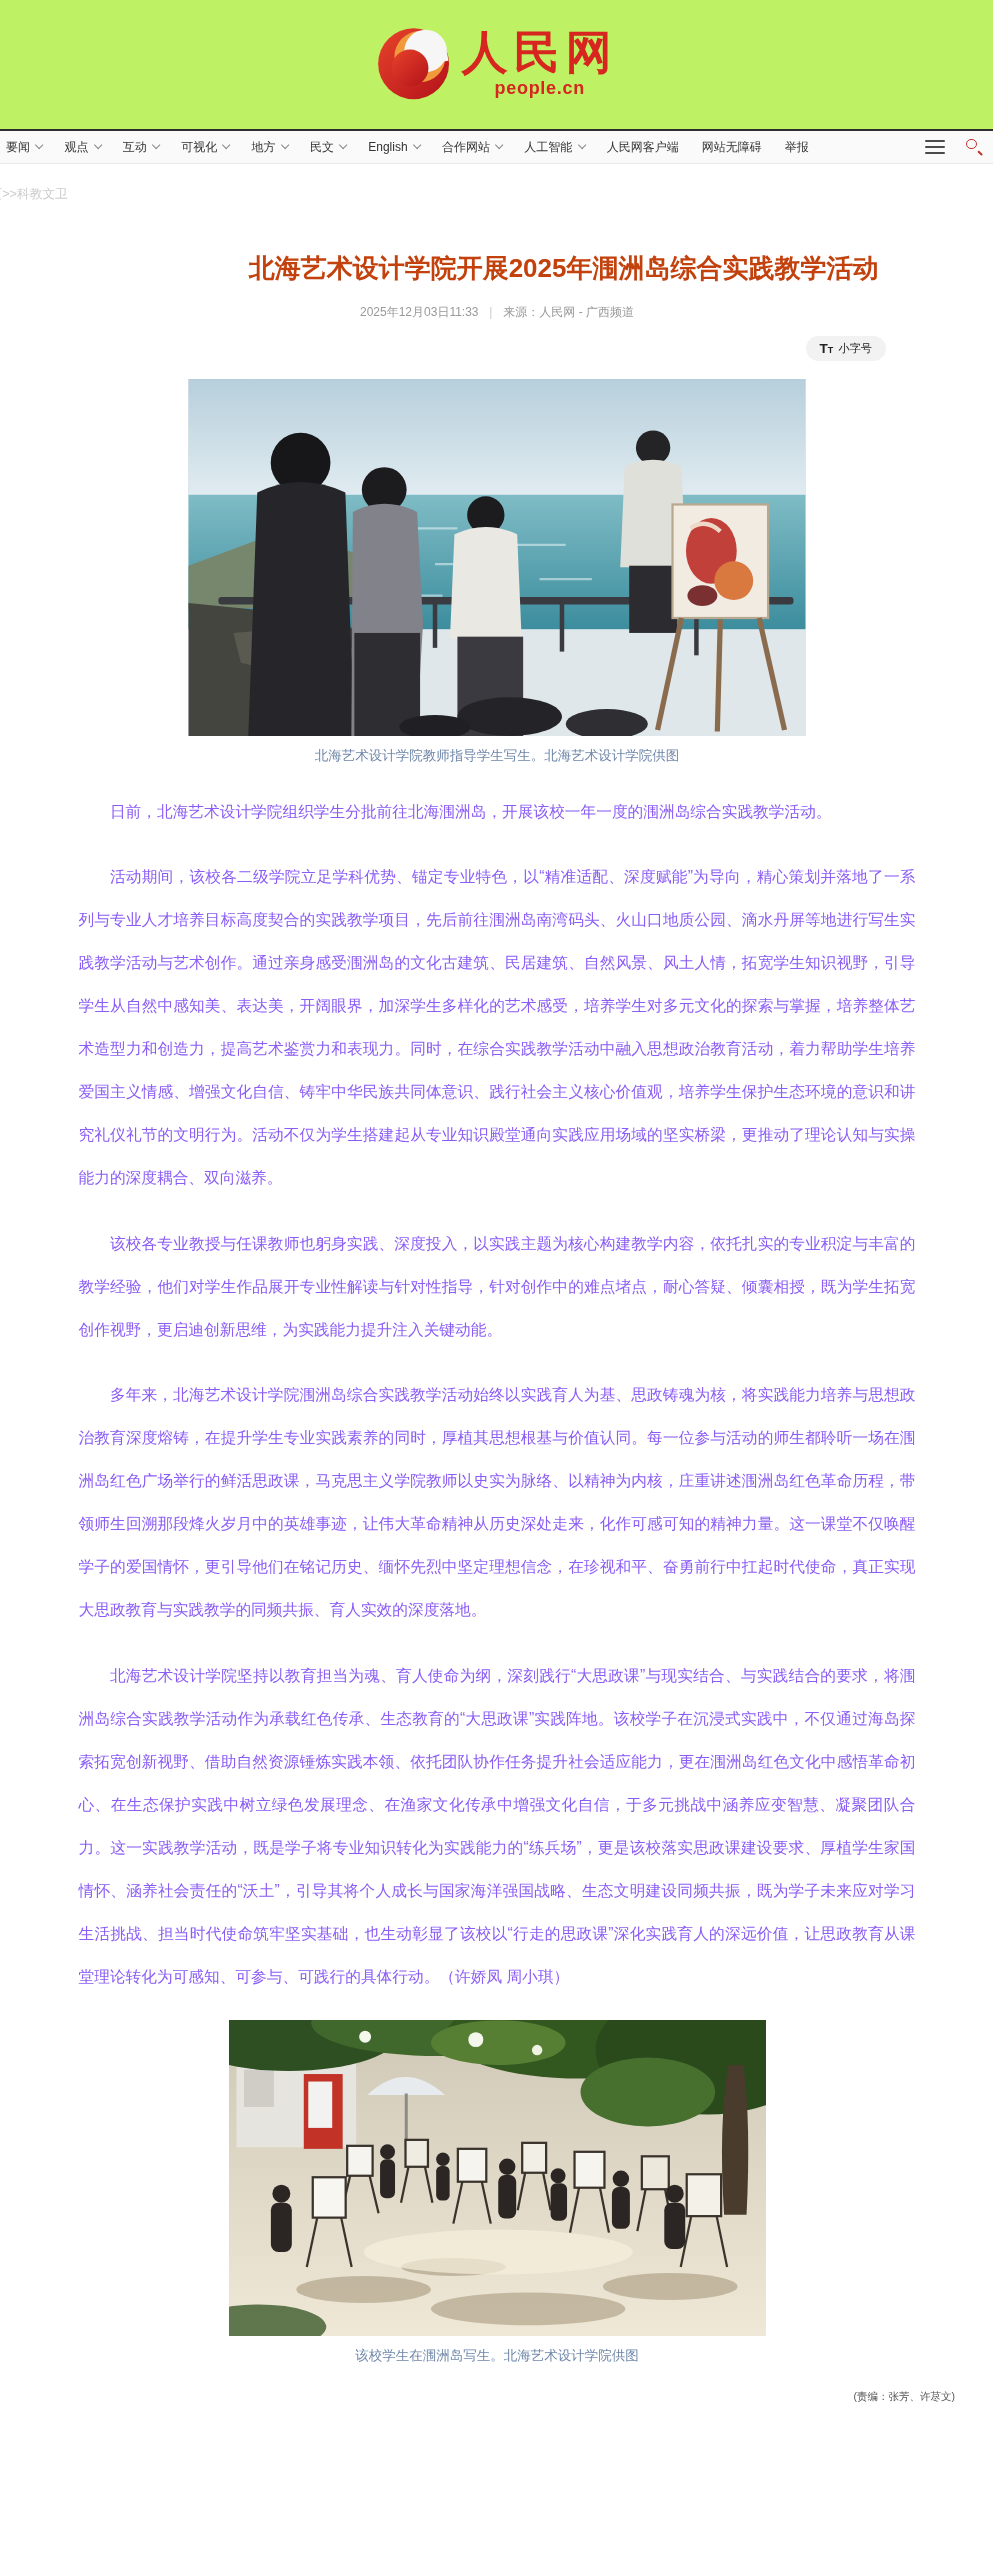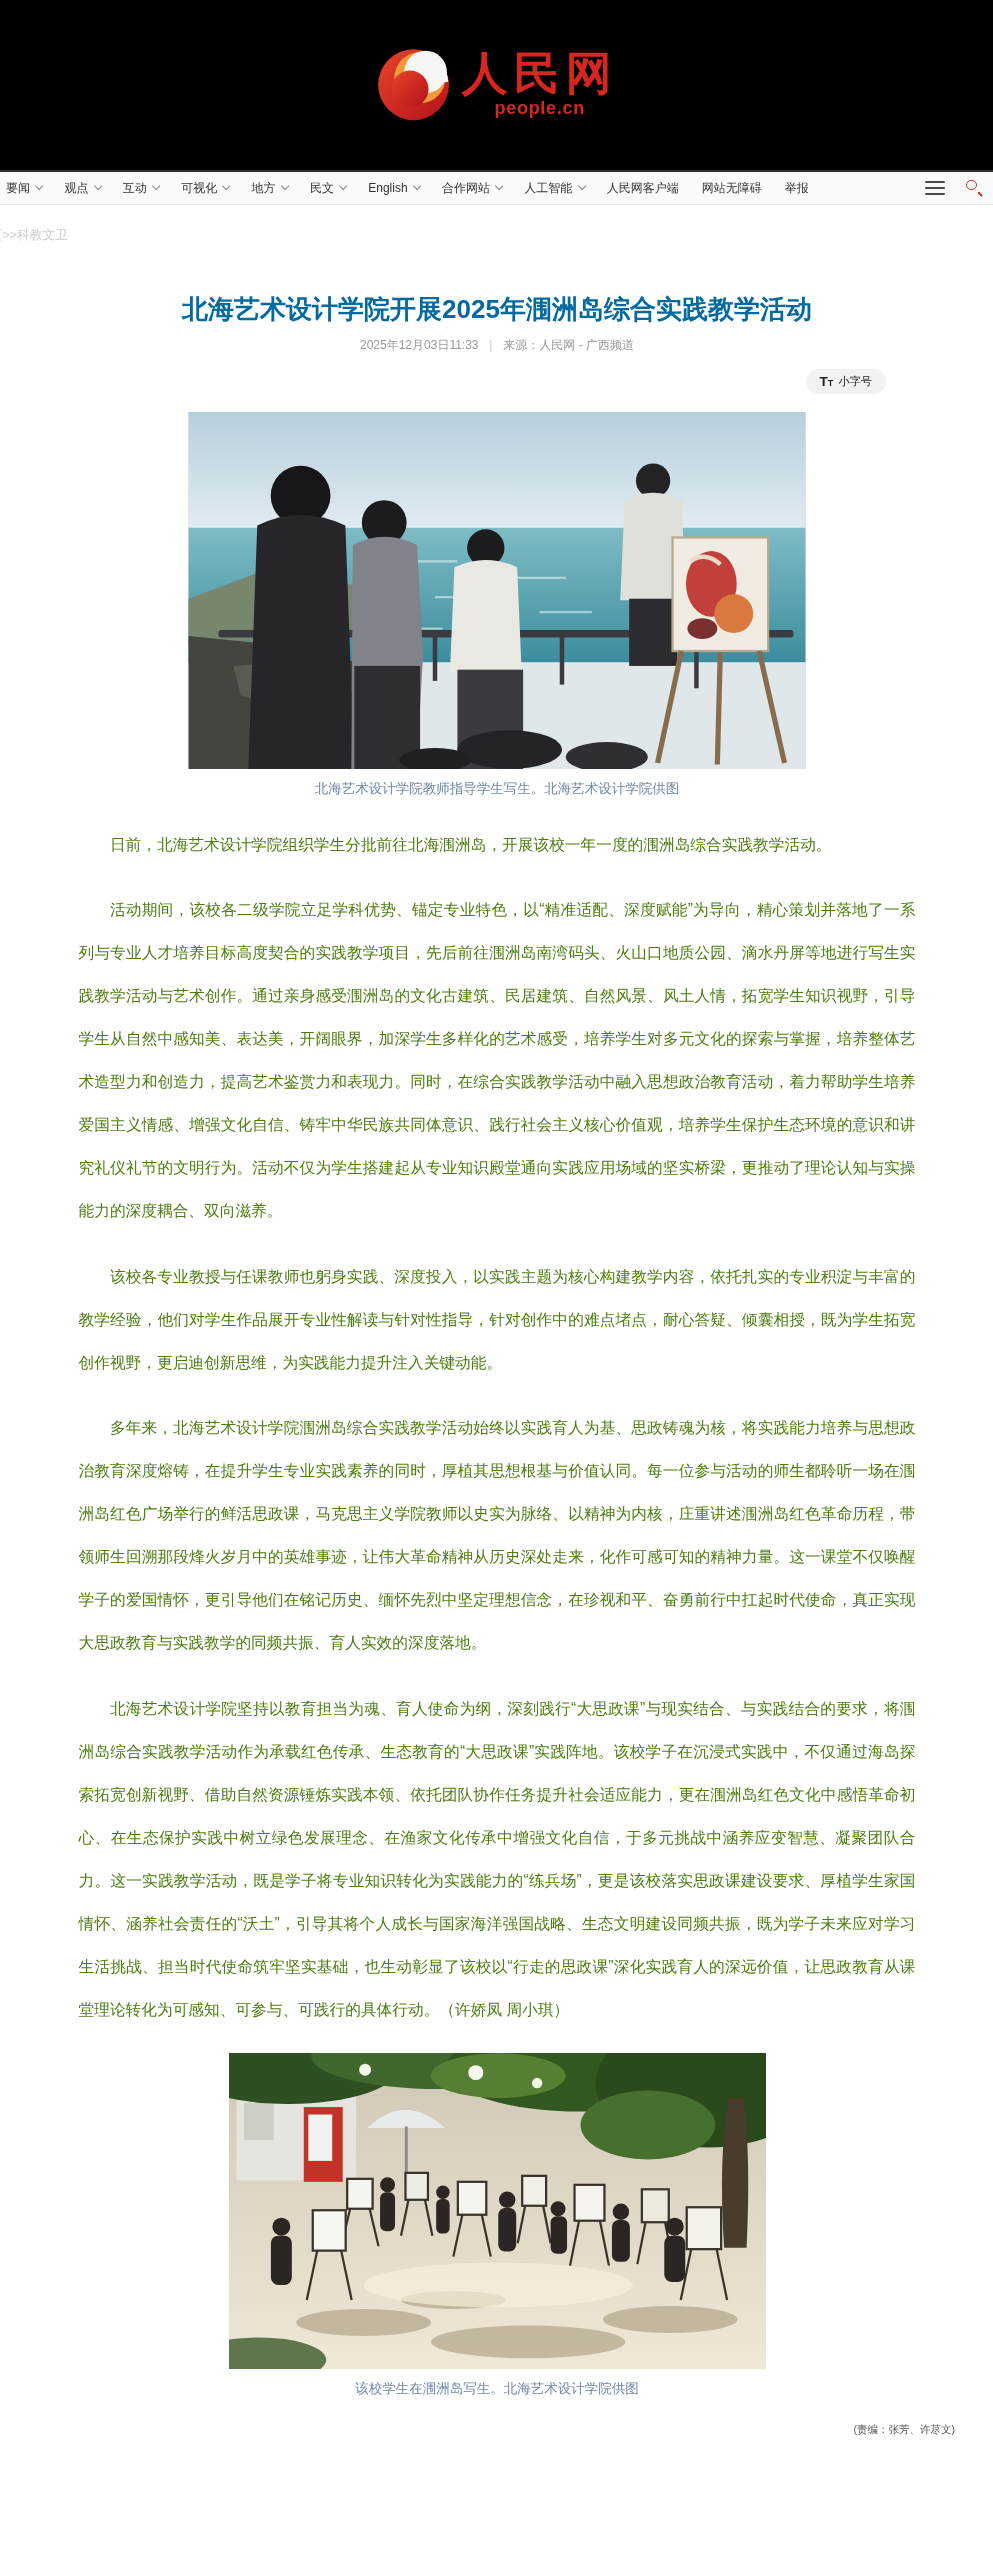--- a/index.html
+++ b/index.html
@@ -6,22 +6,22 @@
   html, body { margin: 0; padding: 0; }
   body {
     width: 994px;
     background: #ffffff;
     font-family: "Liberation Sans", "DejaVu Sans", sans-serif;
     color: #222;
   }
 
   
   .site-header {
-    background: #000000;
-    height: 170px;
+    background: #bef264;
+    height: 129px;
     display: flex;
     align-items: center;
     justify-content: center;
   }
   .logo {
     display: flex;
     align-items: center;
     gap: 7.5px;
     cursor: pointer;
   }
@@ -99,24 +99,24 @@
     margin-left: -10.5px;
     cursor: pointer;
     width: max-content;
   }
 
   
   .article { width: 837px; margin: 0 auto; }
   .article-title {
     font-size: 26px;
     font-weight: 700;
-    color: #0369a1;
-    text-align: center;
+    color: #c2410c;
+    text-align: right;
     line-height: 1.65;
-    margin: 39px auto 6px;
+    margin: 39px auto 14px;
     width: 763px;
   }
   .meta-line {
     text-align: center;
     font-size: 12px;
     color: #999;
   }
   .meta-line .sep { color: #ccc; padding: 0 7.5px; }
   .toolbar-row {
     display: flex;
@@ -142,21 +142,21 @@
   .figure svg { display: block; margin: 0 auto; background: #dfe7ea; }
   .figure-caption {
     font-family: "Liberation Serif", "DejaVu Serif", serif;
     text-align: center;
     color: #6e86a8;
     font-size: 13.5px;
     margin: 10.5px 0 25.4px;
   }
   .para {
     font-size: 15.7px;
-    color: #4d7c0f;
+    color: #8b5cf6;
     line-height: 43px;
     text-align: justify;
     text-indent: 2em;
     margin: 0 0 22.4px 0;
   }
   .editor-row {
     width: 916px;
     margin: 4px auto 0;
     text-align: right;
     font-size: 10.5px;

